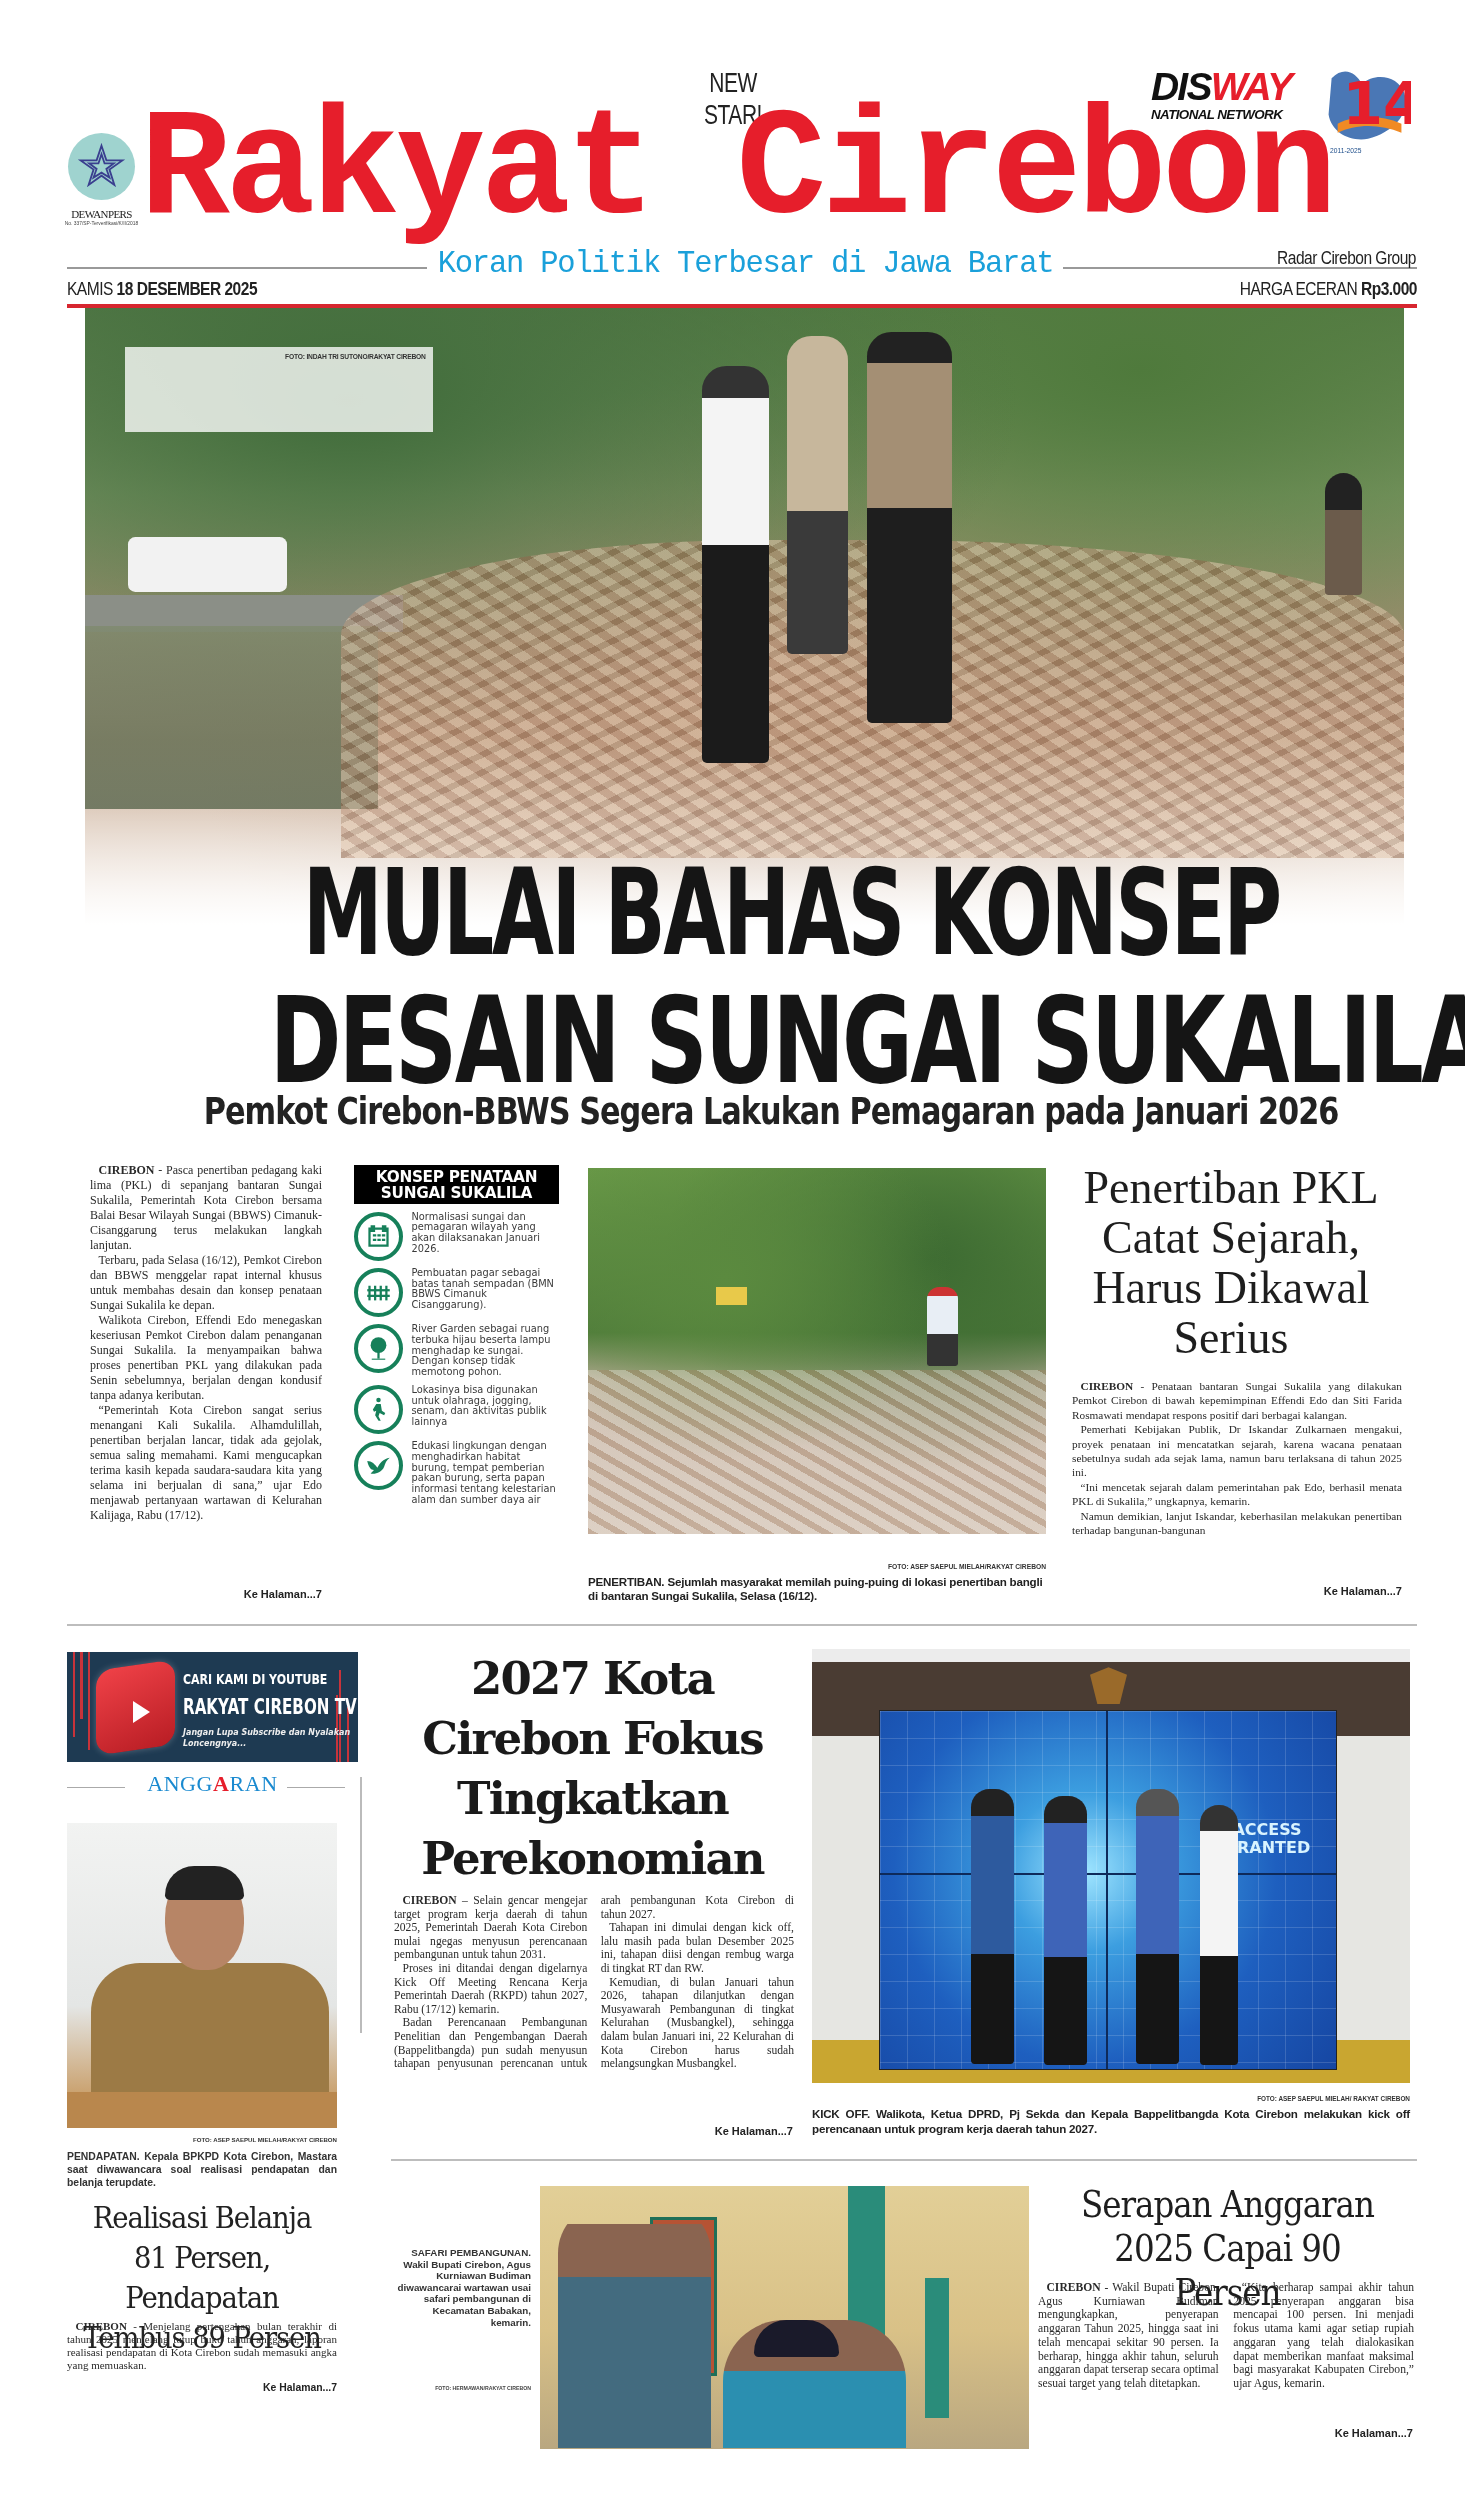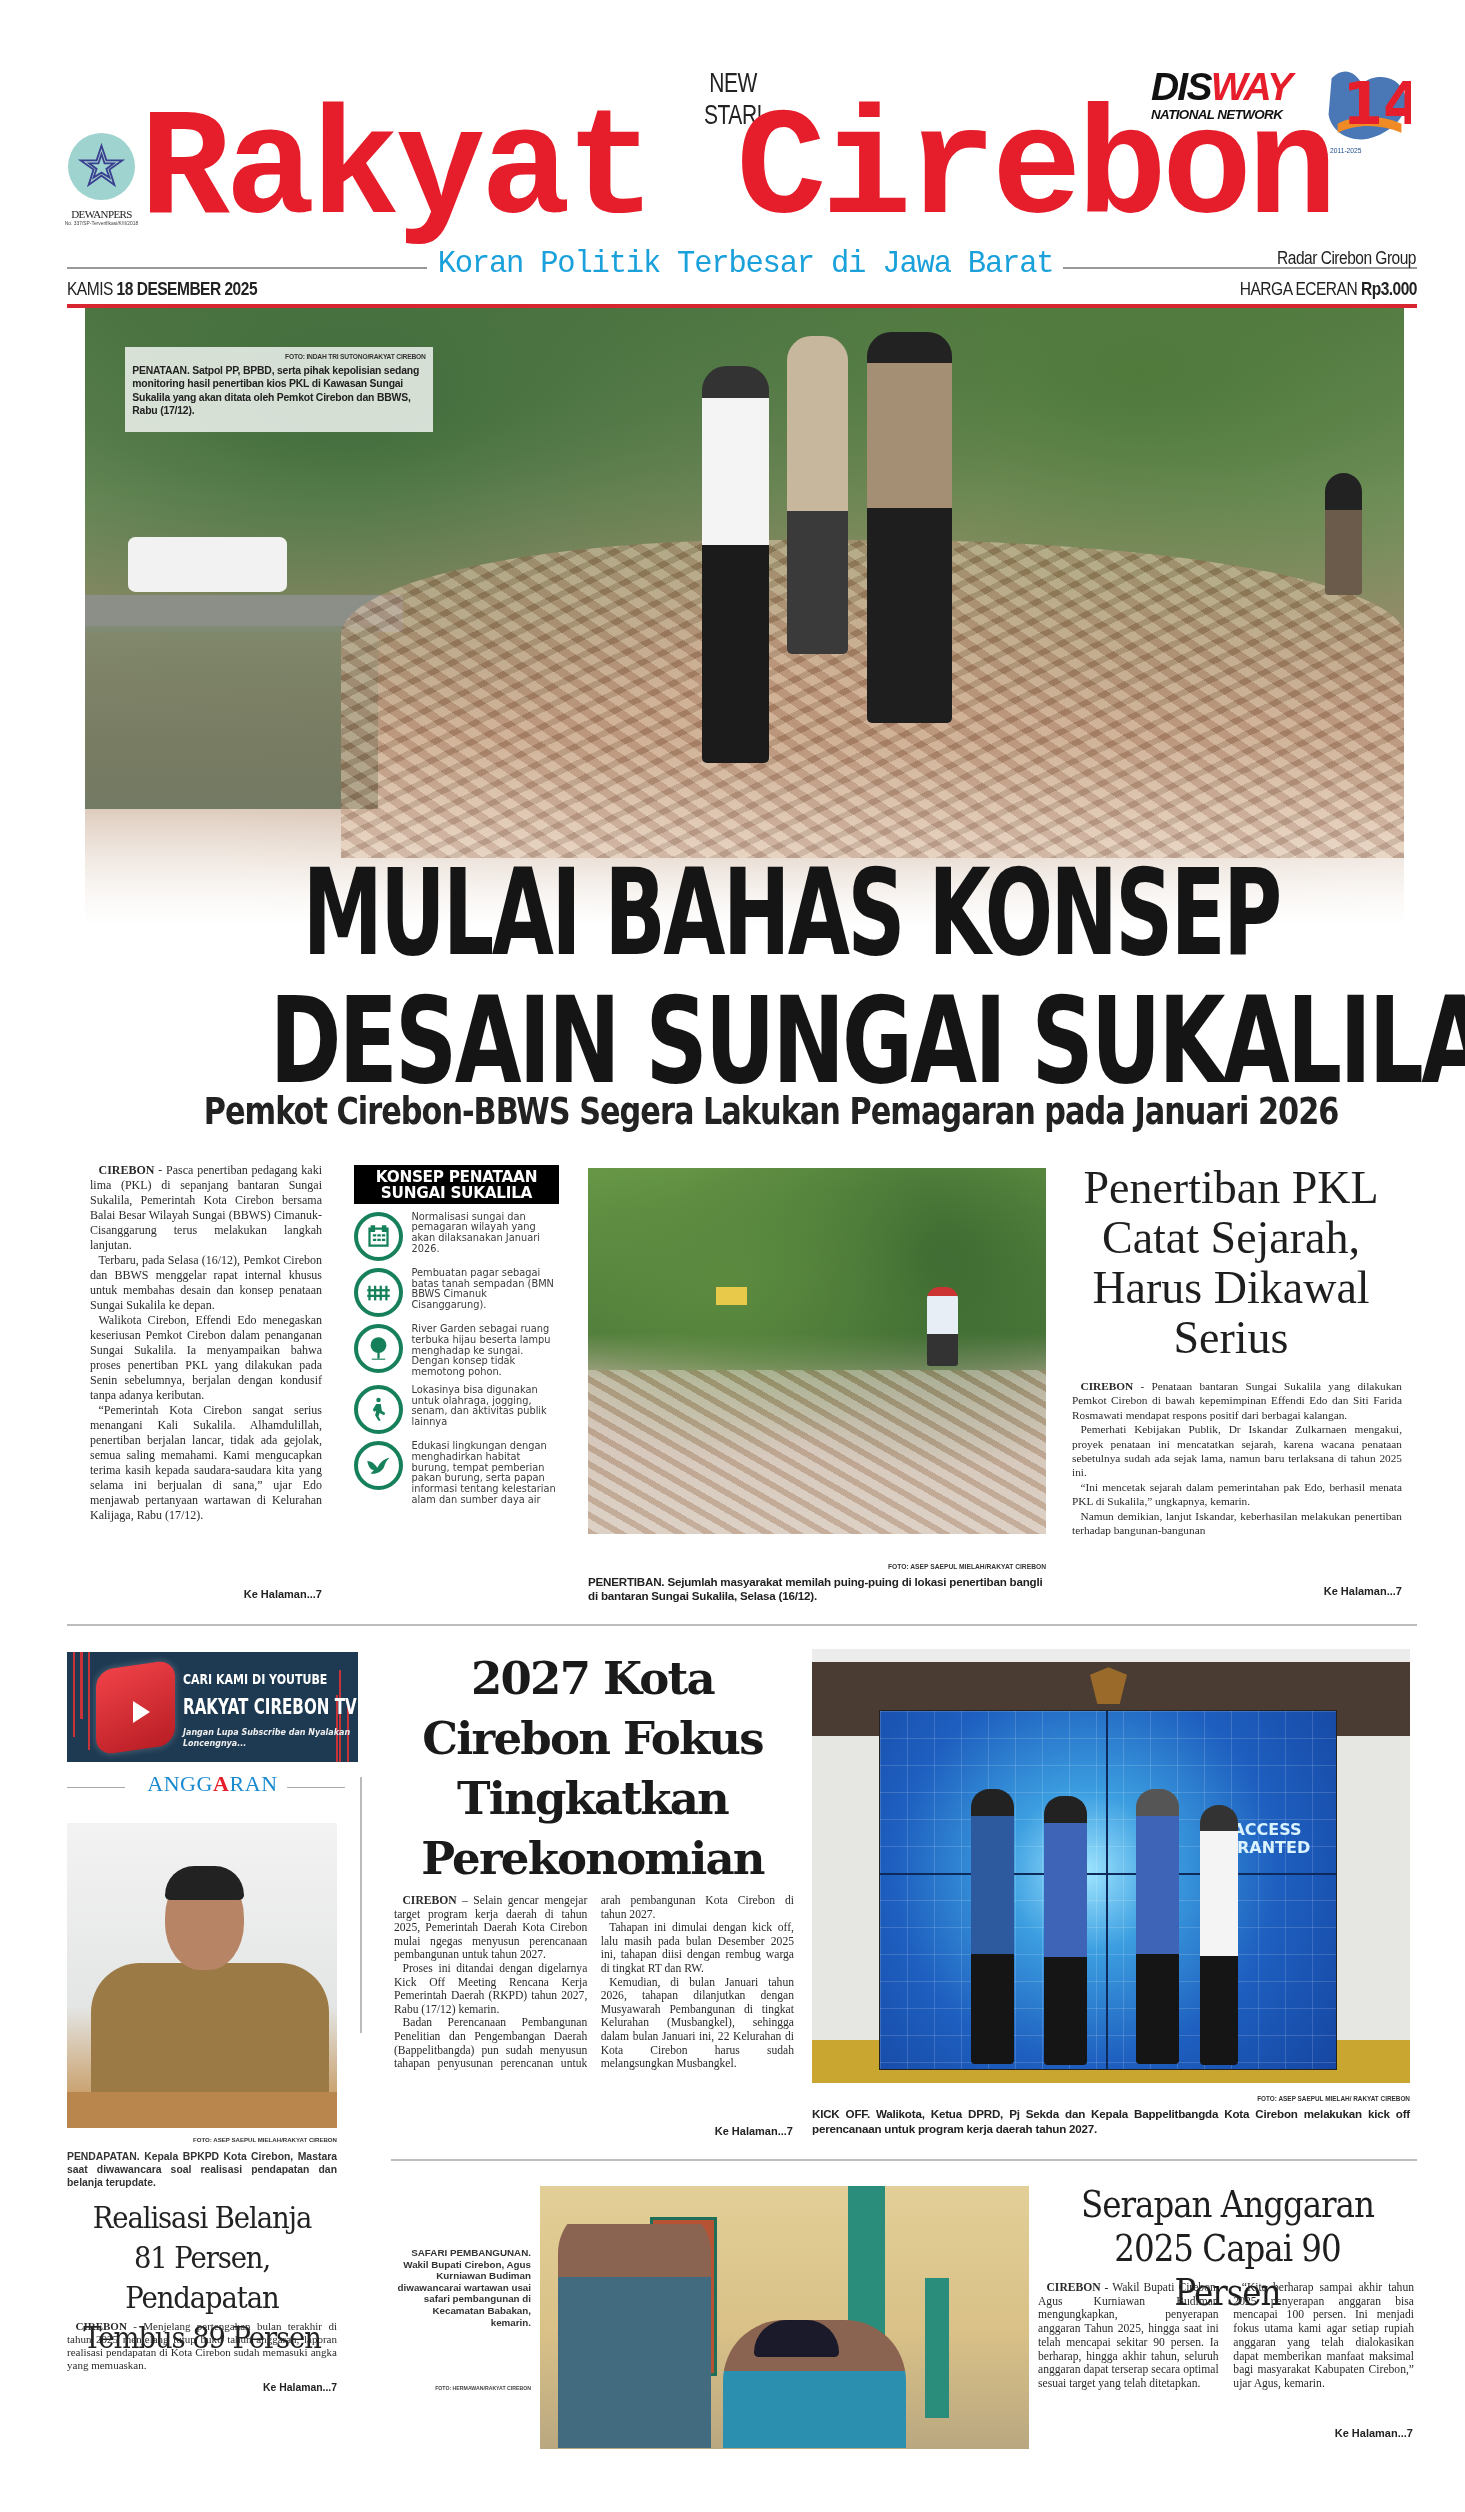--- a/index.html
+++ b/index.html
@@ -200,21 +200,20 @@
   <div class="hero-water"></div>
   <div class="hero-truck"></div>
   <div class="hero-rubble"></div>
   <div class="hero-person p1"></div>
   <div class="hero-person p2"></div>
   <div class="hero-person p3"></div>
   <div class="hero-person p4"></div>
 </div>
 <div class="abs hero-caption-box">
   <div class="hero-credit">FOTO: INDAH TRI SUTONO/RAKYAT CIREBON</div>
-  <div class="hero-caption">PENATAAN. Satpol PP, BPBD, serta pihak kepolisian sedang monitoring hasil penertiban kios PKL di Kawasan Sungai Sukalila yang akan ditata oleh Pemkot Cirebon dan BBWS, Rabu (17/12).</div>
 </div>
 
 <div class="abs headline">
   <span class="l1">MULAI BAHAS KONSEP</span>
   <span class="l2">DESAIN SUNGAI SUKALILA</span>
 </div>
 <div class="abs subheadline">Pemkot Cirebon-BBWS Segera Lakukan Pemagaran pada Januari 2026</div>
 
 <div class="abs body lead-body">
   <p><b>CIREBON</b><span> - Pasca penertiban pedagang kaki lima (PKL) di sepanjang bantaran Sungai Sukalila, Pemerintah Kota Cirebon bersama Balai Besar Wilayah Sungai (BBWS) Cimanuk-Cisanggarung terus melakukan langkah lanjutan.</span></p>
@@ -333,21 +332,21 @@
 <div class="abs photo3-caption">PENDAPATAN. Kepala BPKPD Kota Cirebon, Mastara saat diwawancara soal realisasi pendapatan dan belanja terupdate.</div>
 
 <div class="abs s5-title">Realisasi Belanja 81 Persen, Pendapatan Tembus 89 Persen</div>
 <div class="abs body s5-body">
   <p><b>CIREBON</b><span> - Menjelang pertengahan bulan terakhir di tahun 2025 menjelang tutup buku tahun anggaran, laporan realisasi pendapatan di Kota Cirebon sudah memasuki angka yang memuaskan.</span></p>
 </div>
 <div class="abs cont s5-cont">Ke Halaman...7</div>
 
 <div class="abs s3-title">2027 Kota Cirebon Fokus Tingkatkan Perekonomian</div>
 <div class="abs body s3-cols">
-  <p><b>CIREBON</b><span> – Selain gencar mengejar target program kerja daerah di tahun 2025, Pemerintah Daerah Kota Cirebon mulai ngegas menyusun perencanaan pembangunan untuk tahun 2027.</span></p>
+  <p><b>CIREBON</b><span> – Selain gencar mengejar target program kerja daerah di tahun 2025, Pemerintah Daerah Kota Cirebon mulai ngegas menyusun perencanaan pembangunan untuk tahun 2031.</span></p>
   <p>Proses ini ditandai dengan digelarnya Kick Off Meeting Rencana Kerja Pemerintah Daerah (RKPD) tahun 2027, Rabu (17/12) kemarin.</p>
   <p>Badan Perencanaan Pembangunan Penelitian dan Pengembangan Daerah (Bappelitbangda) pun sudah menyusun tahapan penyusunan perencanan untuk arah pembangunan Kota Cirebon di tahun 2027.</p>
   <p>Tahapan ini dimulai dengan kick off, lalu masih pada bulan Desember 2025 ini, tahapan diisi dengan rembug warga di tingkat RT dan RW.</p>
   <p>Kemudian, di bulan Januari tahun 2026, tahapan dilanjutkan dengan Musyawarah Pembangunan di tingkat Kelurahan (Musbangkel), sehingga dalam bulan Januari ini, 22 Kelurahan di Kota Cirebon harus sudah melangsungkan Musbangkel.</p>
 </div>
 <div class="abs cont s3-cont">Ke Halaman...7</div>
 
 <div class="abs photo4">
   <div class="garuda"></div>
   <div class="photo4-screen">

